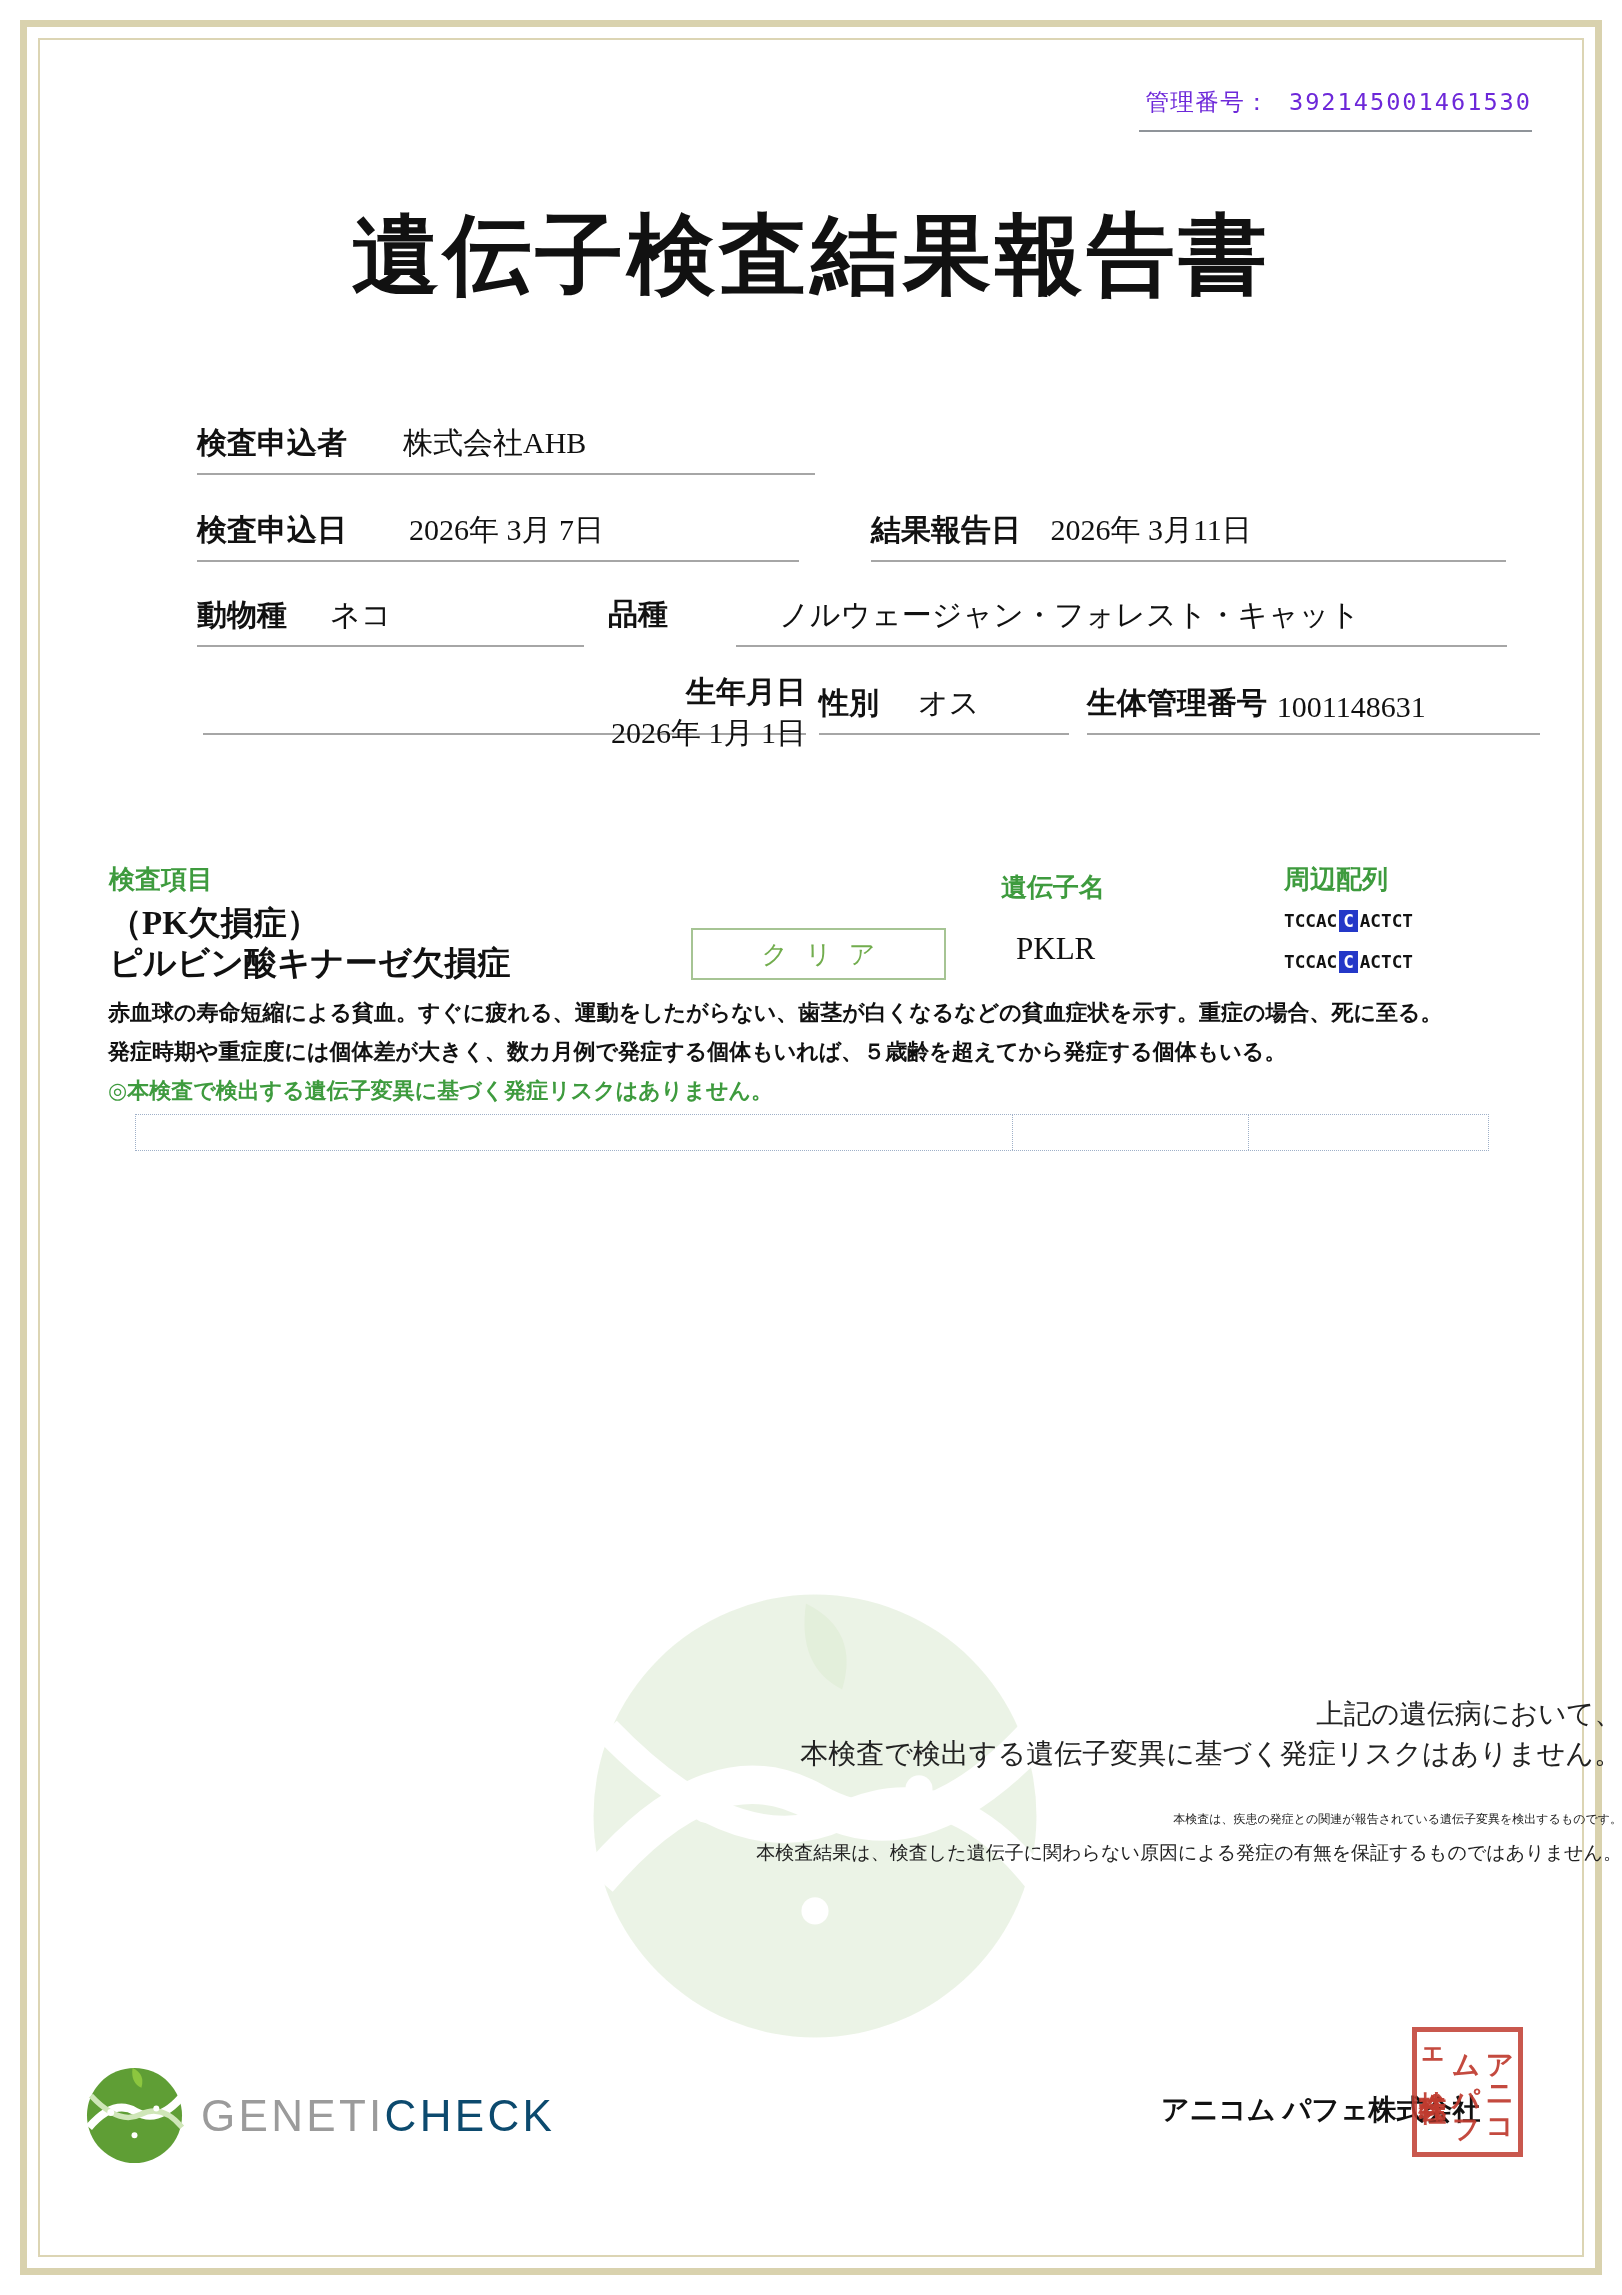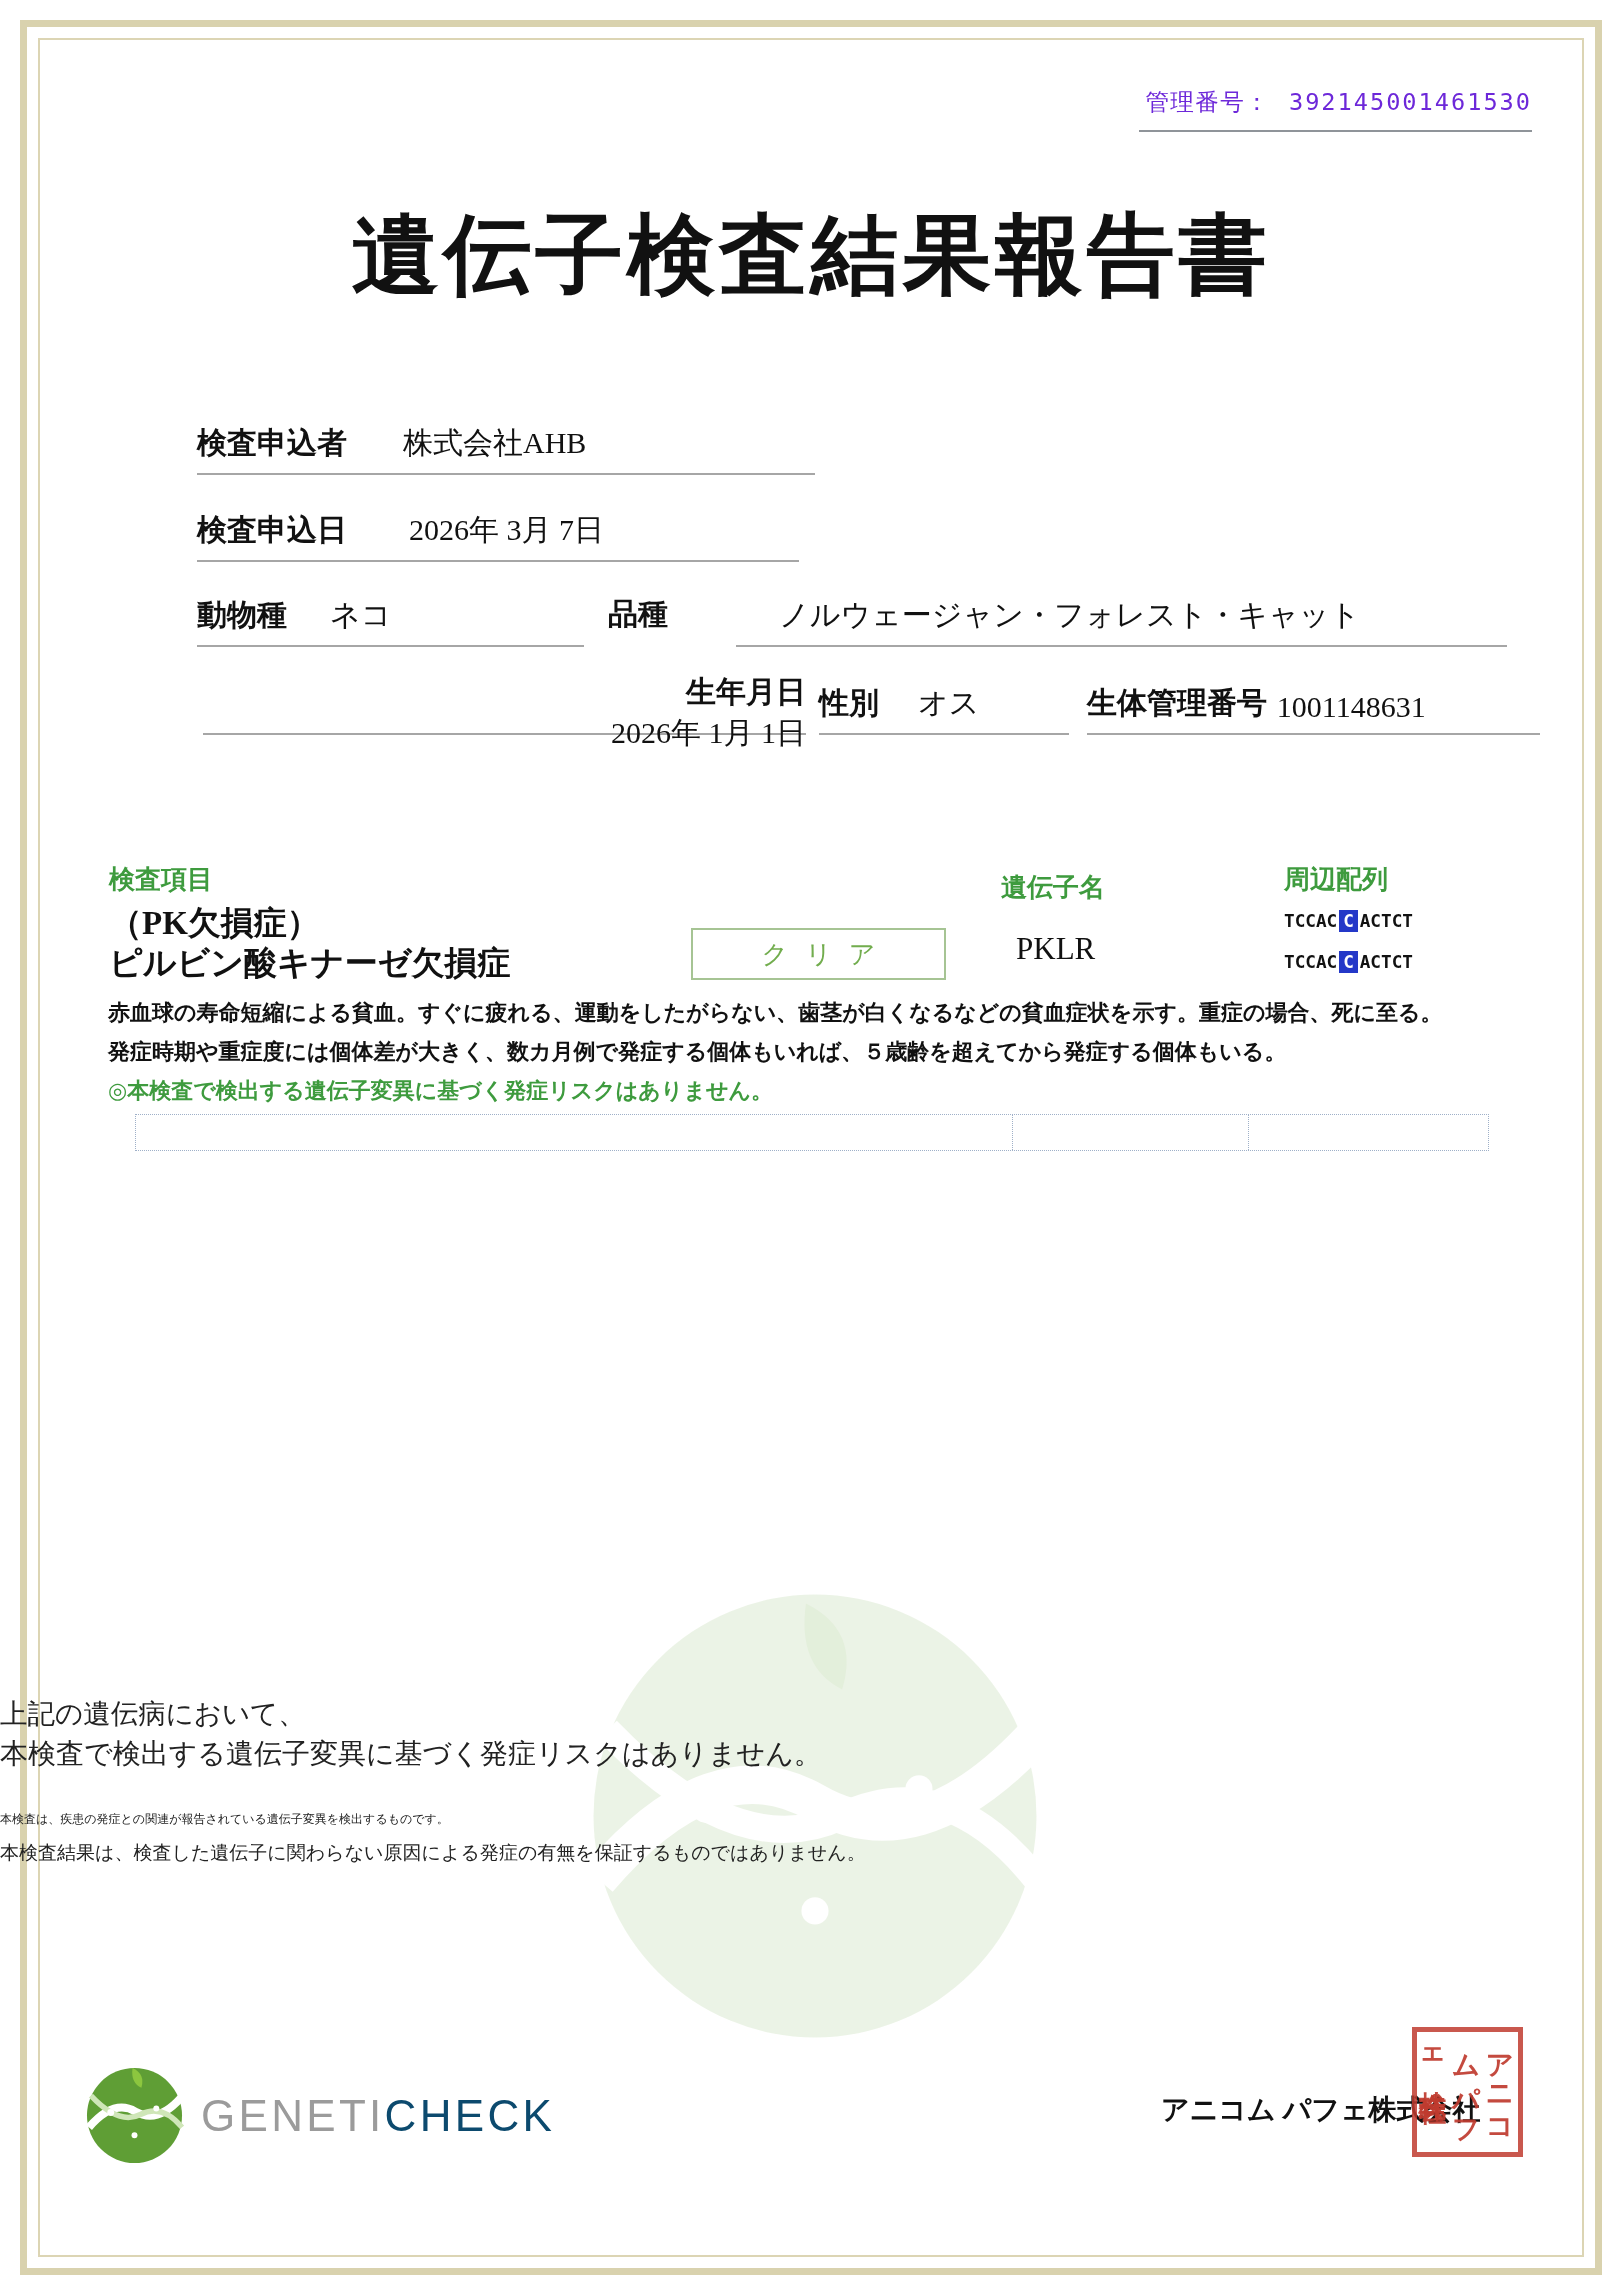--- a/index.html
+++ b/index.html
@@ -52,21 +52,21 @@
 
   .description { position:absolute; left:108px; top:1000px; width:1413px; font-size:22px; font-weight:600; line-height:1.22; }
   .description div { margin-bottom:12.4px; white-space:nowrap; }
   .risk-note { color:#3e9b3e; font-weight:700; }
 
   .dotted-box { position:absolute; left:135px; top:1114px; width:1352px; height:35px; border:1.3px dotted #9fb0c8; }
   .dotted-div { position:absolute; top:0; height:100%; border-left:1.3px dotted #9fb0c8; }
   .dotted-div.d1 { left:876px; } .dotted-div.d2 { left:1112px; }
 
   
-  .sum { position:absolute; left:0; width:100%; text-align:left; font-family:Liberation Serif, serif; color:#222; white-space:nowrap; }
+  .sum { position:absolute; left:0; width:100%; text-align:right; font-family:Liberation Serif, serif; color:#222; white-space:nowrap; }
   .sum-line1 { top:1696px; font-size:27.5px; }
   .sum-line2 { top:1735px; font-size:28px; }
   .sum-note1 { top:1811px; font-size:12px; }
   .sum-note2 { top:1840px; font-size:19px; }
 
   
   .brand { position:absolute; left:85px; top:2066px; display:flex; align-items:center; gap:17px; }
   .brand-text { font-family:"Liberation Sans","DejaVu Sans",sans-serif; font-size:44px; letter-spacing:3.3px; font-weight:400; white-space:nowrap; }
   .brand-gray { color:#9b9b9b; }
   .brand-green { color:#0c4a6e; }
@@ -110,20 +110,24 @@
   <div class="field" style="left:157px; top:412px; width:618px; height:52px;">
     <span class="flabel">検査申込者</span>
     <span class="fvalue" style="margin-left:56px;">株式会社AHB</span>
   </div>
 
   <div class="field" style="left:157px; top:499px; width:602px; height:52px;">
     <span class="flabel">検査申込日</span>
     <span class="fvalue" style="margin-left:62px;">2026年 3月 7日</span>
   </div>
 
+  <div class="field" style="left:831px; top:499px; width:635px; height:52px;">
+    <span class="flabel">結果報告日</span>
+    <span class="fvalue" style="margin-left:29.4px;">2026年 3月11日</span>
+  </div>
 
   <div class="field" style="left:157px; top:584px; width:387px; height:52px;">
     <span class="flabel">動物種</span>
     <span class="fvalue" style="margin-left:43px;">ネコ</span>
   </div>
 
   <span class="floating-label" style="left:608px; top:594px;text-align:right;">品種</span>
   <div class="field" style="left:696px; top:584px; width:771px; height:52px;">
     <span class="fvalue" style="margin-left:43px;">ノルウェージャン・フォレスト・キャット</span>
   </div>

